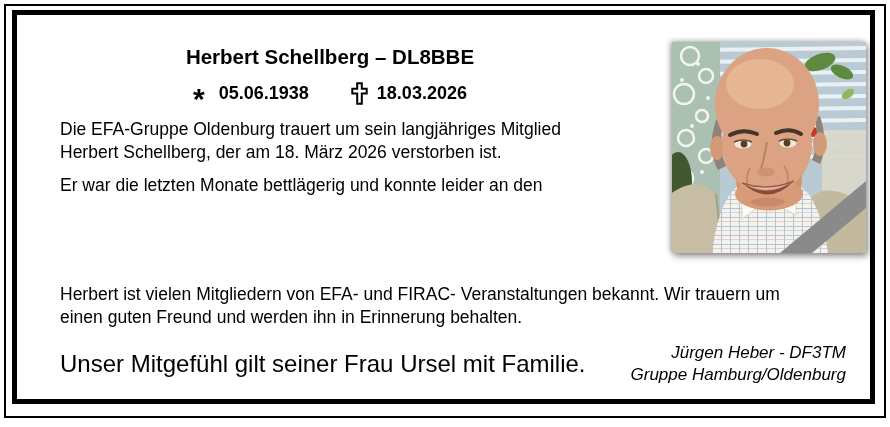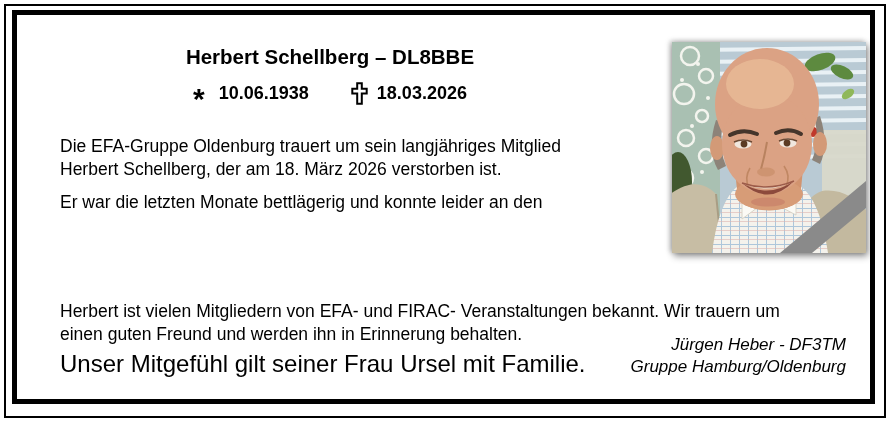--- a/index.html
+++ b/index.html
@@ -16,46 +16,46 @@
   }
   .dates{
     position:absolute;top:80px;left:60px;width:540px;height:26px;
     display:flex;align-items:center;justify-content:center;
     font-size:18px;font-weight:bold;
   }
   .birth-star{display:inline-block;font-size:30px;font-weight:bold;line-height:10px;transform:translateY(6px);}
   .birth-date{margin-left:14px;}
   .death-cross{margin-left:42px;display:inline-flex;align-items:center;}
   .death-date{margin-left:9px;text-align:center;}
-  .para{position:absolute;left:60px;font-size:17.5px;line-height:23px;white-space:nowrap;margin-top:17px;}
+  .para{position:absolute;left:60px;font-size:17.5px;line-height:23px;white-space:nowrap;}
   .p1{top:118px;} .p2{top:174px;} .p3{top:228px;} .p4{top:283px;}
   .condolence{position:absolute;left:60px;top:352px;font-size:24px;line-height:23px;white-space:nowrap;}
   .signature{
-    position:absolute;right:44px;top:334px;text-align:right;
+    position:absolute;right:44px;top:342px;text-align:right;
     font-size:17px;font-style:italic;line-height:22px;white-space:nowrap;
   }
   .photo{
     position:absolute;left:672px;top:42px;width:194px;height:211px;
     box-shadow:2px 3px 7px rgba(0,0,0,0.45), -2px -1px 5px rgba(0,0,0,0.25);
   }
   .photo svg{display:block;}
 </style>
 </head>
 <body>
 
 <div class="stage">
 
   <div class="outer-frame"></div>
   <div class="inner-frame"></div>
 
   <h1 class="title">Herbert Schellberg – DL8BBE</h1>
 
   <div class="dates">
     <span class="birth-star">*</span>
-    <span class="birth-date">10.06.1938</span>
+    <span class="birth-date">05.06.1938</span>
     <span class="death-cross">
       <svg width="17" height="23" viewBox="0 0 17 23" aria-hidden="true">
         <path d="M6.2 1.2 h4.6 v5.6 h4.9 v4.6 h-4.9 v10.4 h-4.6 v-10.4 h-4.9 v-4.6 h4.9 z" fill="#ffffff" stroke="#000000" stroke-width="2"></path>
       </svg>
     </span>
     <span class="death-date">18.03.2026</span>
   </div>
 
   <div class="photo">
     <svg width="194" height="211" viewBox="0 0 194 211">

